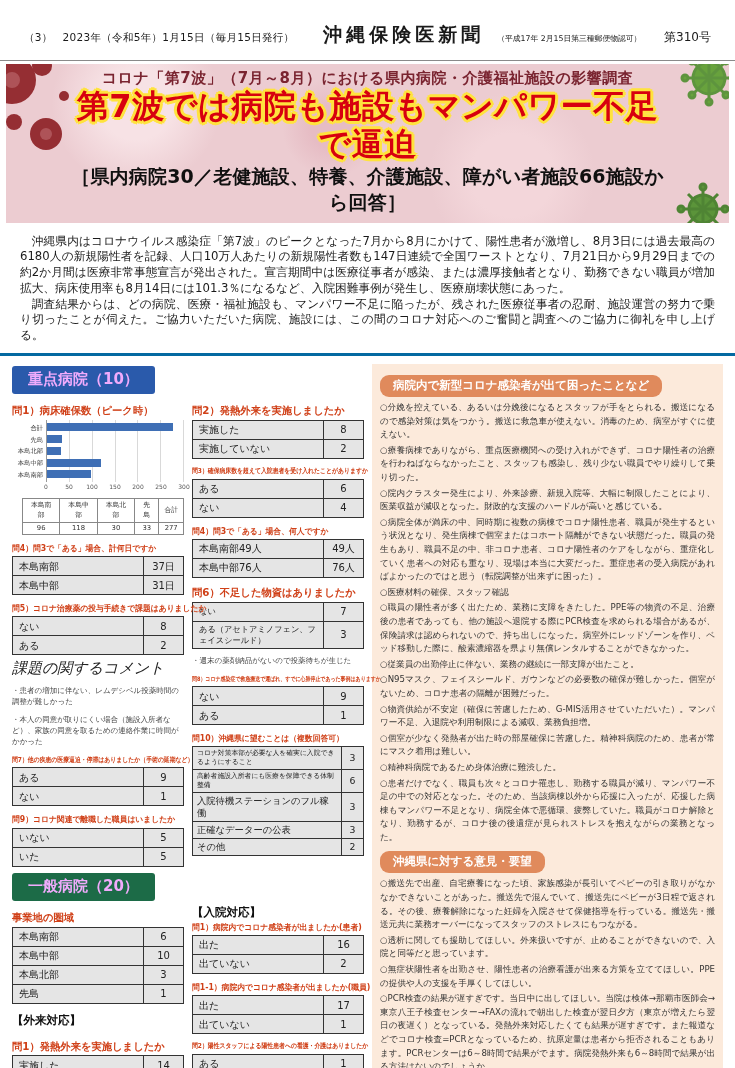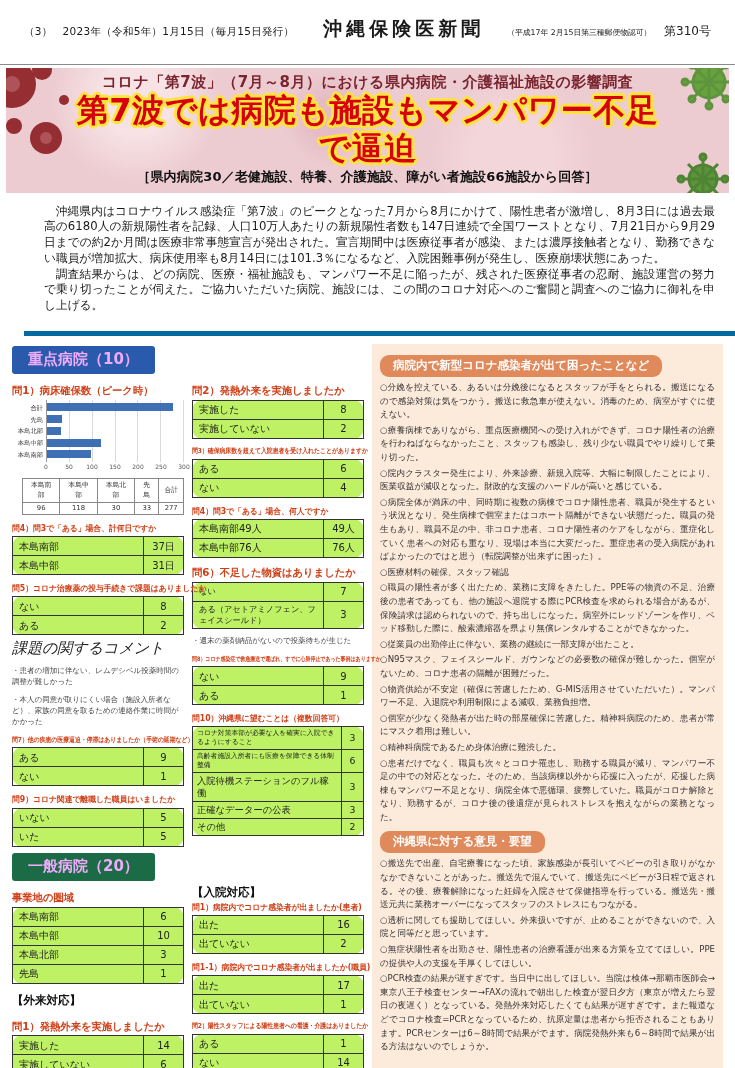--- a/index.html
+++ b/index.html
@@ -3,58 +3,58 @@
 <meta charset="utf-8">
 <style>
   :root{
     --accent_blue:#2a5aab; --accent_green:#1c6b47; --title_red:#d04018;
     --headline_red:#d7000f; --headline_outline:#ffe33e; --kicker_color:#7a2430;
     --panel_bg:#fceadb; --panel_header_bg:#e08a5c; --bar_color:#3f6fb5;
   }
   *{box-sizing:border-box;}
   body{width:735px;height:1068px;margin:0;background:#fff;font-family:"DejaVu Sans",sans-serif;overflow:hidden;color:#1a1a1a;}
   
-  .masthead{display:flex;justify-content:space-between;align-items:baseline;padding:0 24px 6px;border-bottom:1px solid #8a8a8a;}
+  .masthead{display:flex;justify-content:space-between;align-items:baseline;padding:16px 24px 6px;border-bottom:1px solid #8a8a8a;}
   .m-left{font-size:10.5px;letter-spacing:.3px;}
   .m-left .pno{margin-right:10px;}
   .m-center{display:flex;align-items:baseline;gap:7px;}
-  .m-title{font-family:"DejaVu Serif",serif;font-size:19px;font-weight:bold;letter-spacing:4px;margin:16px;}
+  .m-title{font-family:"DejaVu Serif",serif;font-size:19px;font-weight:bold;letter-spacing:4px;margin:6px;}
   .m-permit{font-size:7.8px;color:#222;}
   .m-issue{font-size:12px;}
   
   .banner{position:relative;margin:3px 6px 3px;padding:5px 60px 7px;text-align:center;overflow:hidden;
     background:#ecccd1;
     background-image:radial-gradient(circle at 18% 25%,#f7e2e5 0 6%,rgba(247,226,229,0) 14%),
                      radial-gradient(circle at 70% 70%,#f3d6da 0 8%,rgba(243,214,218,0) 16%),
                      radial-gradient(circle at 45% 40%,#e6bcc4 0 5%,rgba(230,188,196,0) 12%);}
   .kicker{font-size:15px;font-weight:bold;color:var(--kicker_color);letter-spacing:.5px;}
   .headline{font-size:32px;font-weight:900;color:var(--headline_red);line-height:1.18;letter-spacing:.5px;
     text-shadow:-2px -2px 0 var(--headline_outline),2px -2px 0 var(--headline_outline),
                 -2px 2px 0 var(--headline_outline),2px 2px 0 var(--headline_outline),
                 -3px 0 0 var(--headline_outline),3px 0 0 var(--headline_outline),
                 0 -3px 0 var(--headline_outline),0 3px 0 var(--headline_outline);}
-  .subhead{font-size:13px;font-weight:bold;color:#101010;letter-spacing:.2px;}
+  .subhead{font-size:19px;font-weight:bold;color:#101010;letter-spacing:.2px;}
   .virus{position:absolute;opacity:.9;}
   .v1{left:-12px;top:-8px;} .v2{right:-10px;top:-12px;} .v3{right:-6px;bottom:-14px;}
   
-  .lead{padding:8px 20px 17px;border-bottom:5px solid #0369a1;margin-left:24px;}
+  .lead{padding:8px 20px 9px;border-bottom:3px solid #0369a1;}
   .lead p{margin:0;font-size:11.7px;line-height:15.8px;text-align:justify;text-indent:1em;}
   
   .columns{display:flex;gap:8px;padding:8px 12px 0;align-items:flex-start;}
   .col-left{width:352px;flex:none;}
   .col-right{flex:1;background:var(--panel_bg);padding:6px 8px 12px;min-height:786px;}
   .sec-header{display:inline-block;color:#f0abfc;font-weight:bold;font-size:15px;padding:4px 16px 5px;border-radius:3px;margin:2px 0 2px;}
   .blue{background:var(--accent_blue);} .green{background:var(--accent_green);}
   .two-col{display:flex;gap:8px;margin-bottom:4px;align-items:flex-start;}
   .sub{width:172px;flex:none;}
   .q-title{color:var(--title_red);font-weight:bold;font-size:10.3px;margin:8px 0 3px;line-height:1.25;}
   .q-title.t-sm{font-size:8.2px;white-space:nowrap;transform:scaleX(.95);transform-origin:left center;}
   .q-title.t-xs{font-size:6.9px;white-space:nowrap;transform:scaleX(.85);transform-origin:left center;}
   .q-title.t-xxs{font-size:6.2px;white-space:nowrap;transform:scaleX(.8);transform-origin:left center;}
-  table.q-table{width:100%;border-collapse:collapse;background:#bef264;border-radius:11px;}
+  table.q-table{width:100%;border-collapse:collapse;background:#e5e5e5;}
   .q-table td{border:1px solid #333;font-size:10px;padding:2.5px 6px;color:#222;line-height:1.3;}
   .q-table td.val{width:40px;text-align:center;}
   table.t-q6 td.lbl{font-size:8.2px;}
   table.t-q10 td{padding:2px 4px;font-size:9.3px;}
   table.t-q10 td.val{width:22px;}
   table.t-q10 tr:nth-child(-n+2) td.lbl{font-size:6.8px;}
   .q-note-title{font-size:15px;color:#222;margin:4px 0 1px;font-style:italic;}
   .note-line{font-size:7.5px;color:#444;line-height:1.45;}
   .inout-label{font-weight:bold;font-size:11.5px;color:#101010;margin:9px 0 0;}
   

